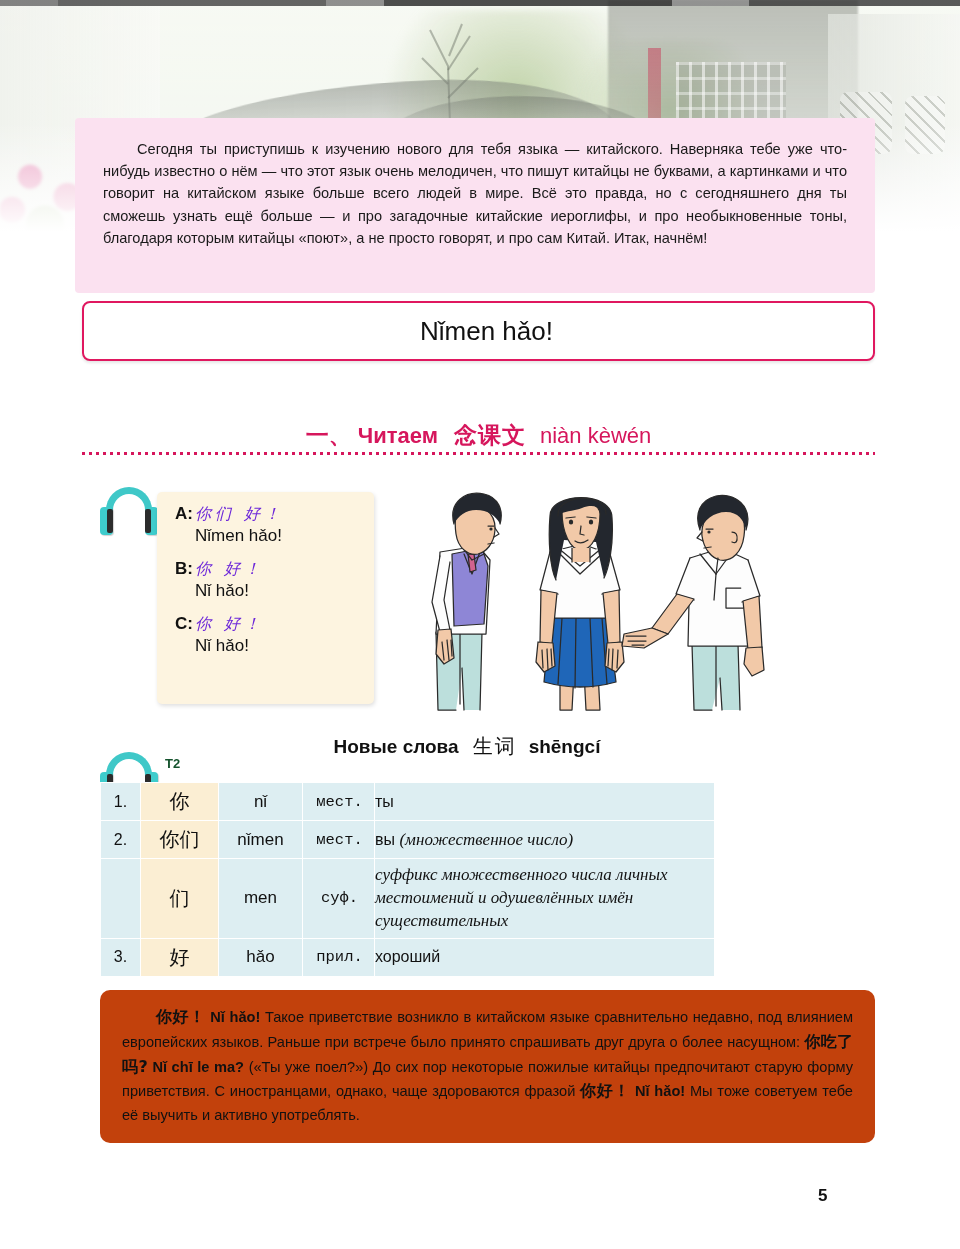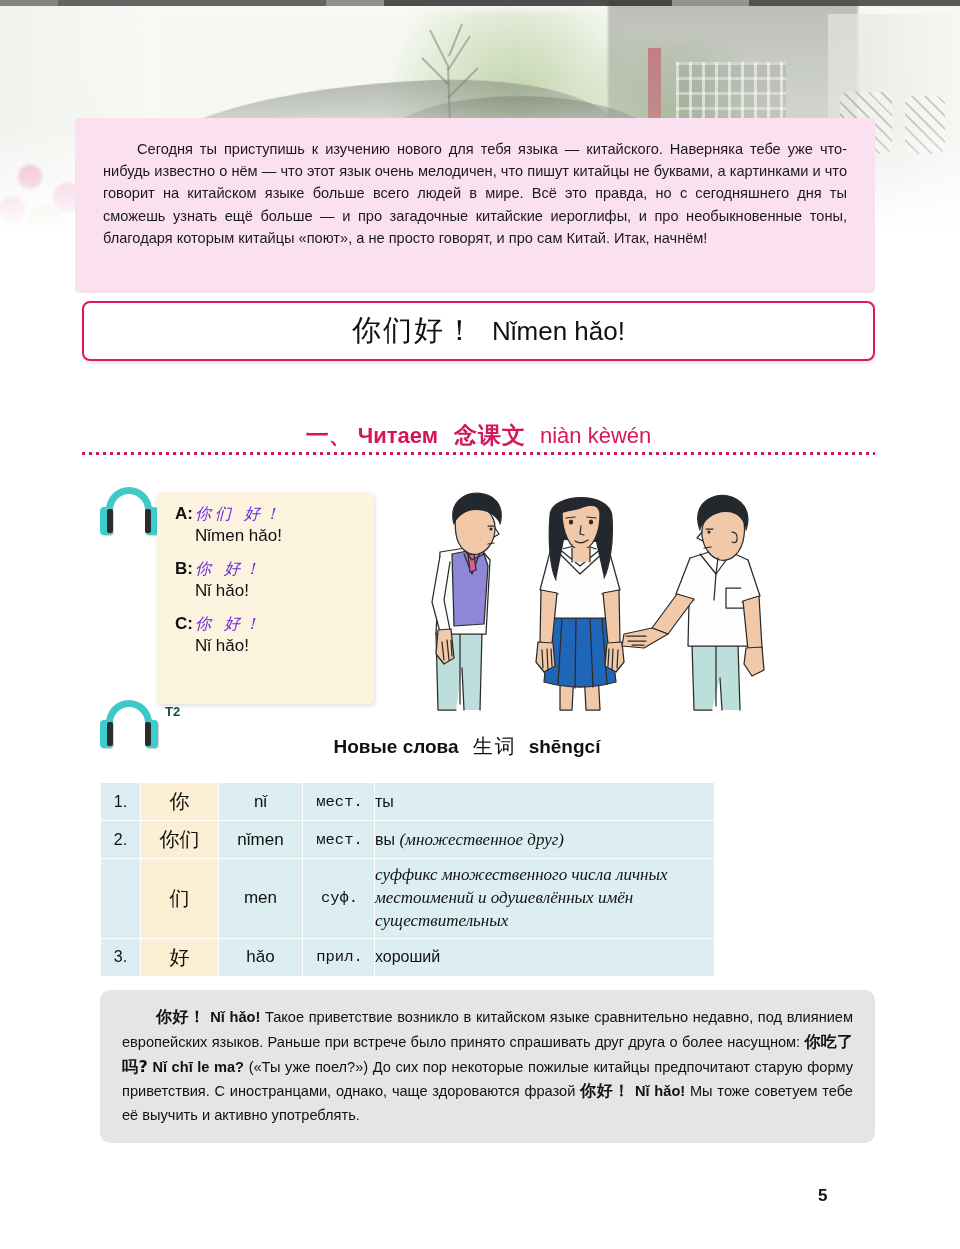--- a/index.html
+++ b/index.html
@@ -273,21 +273,21 @@
   .vocab .c-tr{ font-size:16px; padding-left:0; }
   .vocab .c-tr .it{ font-style:italic; font-family:"Liberation Serif", serif; font-size:17px; }
   .vocab .c-tr .itblock{
     font-style:italic; font-family:"Liberation Serif", serif; font-size:17px;
     line-height:1.35; display:block;
   }
 
   
   .green-note{
     position:absolute; left:100px; top:990px; width:775px;
-    background:#e5e5e5;
+    background:#c2410c;
     border-radius:10px;
     padding:15px 22px 16px 22px;
   }
   .green-note p{
     margin:0; font-size:14.6px; line-height:1.55; color:#111;
     text-align:justify; text-indent:34px;
   }
   .green-note .hz{ font-family:"DejaVu Sans","Liberation Sans",sans-serif; font-size:16px; font-weight:bold; }
   .green-note .py{ font-weight:bold; }
 
@@ -327,21 +327,20 @@
   <div class="fadeout"></div>
   <div class="topbar"></div>
 </div>
 
 <div class="intro-box">
   <p>Сегодня ты приступишь к изучению нового для тебя языка — китайского. Наверняка тебе уже что-нибудь известно о нём — что этот язык очень мелодичен, что пишут китайцы не буквами, а картинками и что говорит на китайском языке больше всего людей в мире. Всё это правда, но с сегодняшнего дня ты сможешь узнать ещё больше — и про загадочные китайские иероглифы, и про необыкновенные тоны, благодаря которым китайцы «поют», а не просто говорят, и про сам Китай. Итак, начнём!</p>
 </div>
 
 <div class="lesson-block">
   <div class="lesson-title-box">
-    <span class="hz">你们好！</span>
     <span class="py">Nǐmen hǎo!</span>
   </div>
 </div>
 
 <div class="section-head">
   <span class="sh-inner">
     <span class="sh-num">一、</span><span class="sh-ru">Читаем</span><span class="sh-hz">念课文</span><span class="sh-py">niàn kèwén</span>
   </span>
 </div>
 <div class="dotted-rule"></div>
@@ -526,21 +525,21 @@
     <path class="ln" d="M306 47 L313 47"></path>
     <ellipse cx="309" cy="50" rx="1.6" ry="1.6" fill="#2a2a2a"></ellipse>
     <path class="ln" d="M304 66 L311 65"></path>
 
     <path class="ln" d="M332 50 Q338 50 337 58 Q336 62 332 60"></path>
 
     <path class="ln" d="M318 76 L316 92"></path>
   </g>
 </svg>
 
-<div class="hp" style="left:98px; top:700px;">
+<div class="hp" style="left:98px; top:752px;">
   <div class="band"></div>
   <div class="cup l">
       <div class="inner"></div>
     </div>
   <div class="cup r">
       <div class="inner"></div>
     </div>
   <div class="tag">T2</div>
 </div>
 
@@ -555,21 +554,21 @@
       <td class="c-hz">你</td>
       <td class="c-py">nǐ</td>
       <td class="c-pos">мест.</td>
       <td class="c-tr"><span>ты</span><span class="it"></span></td>
     </tr>
     <tr>
       <td class="c-num">2.</td>
       <td class="c-hz">你们</td>
       <td class="c-py">nǐmen</td>
       <td class="c-pos">мест.</td>
-      <td class="c-tr"><span>вы </span><span class="it">(множественное друг)</span></td>
+      <td class="c-tr"><span>вы </span><span class="it">(множественное число)</span></td>
     </tr>
     <tr>
       <td class="c-num"></td>
       <td class="c-hz">们</td>
       <td class="c-py">men</td>
       <td class="c-pos">суф.</td>
       <td class="c-tr">
           <span class="itblock">суффикс множественного числа личных местоимений и одушевлённых имён существительных</span>
         </td>
     </tr>

